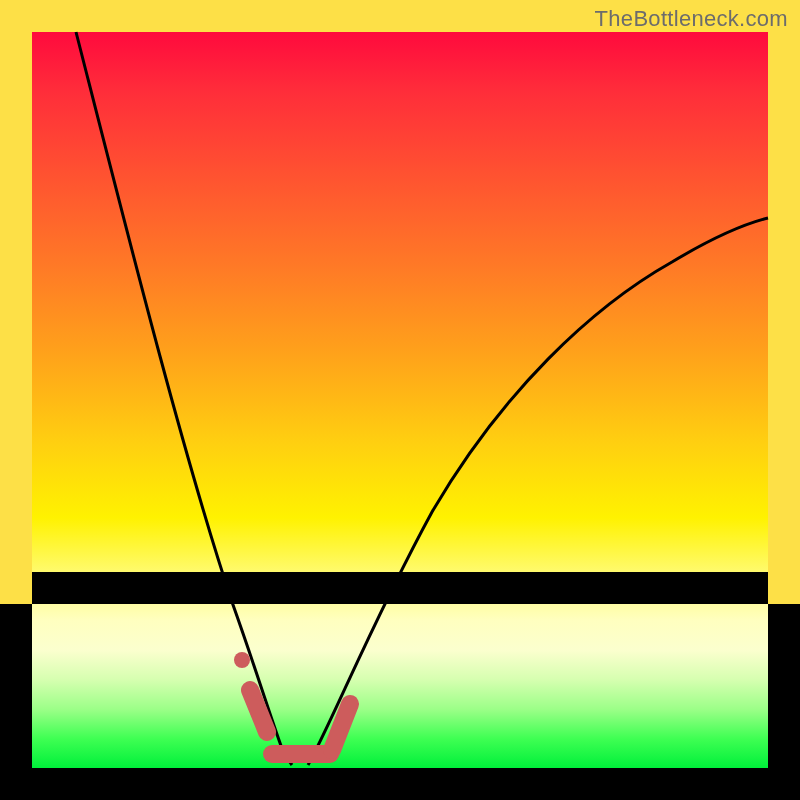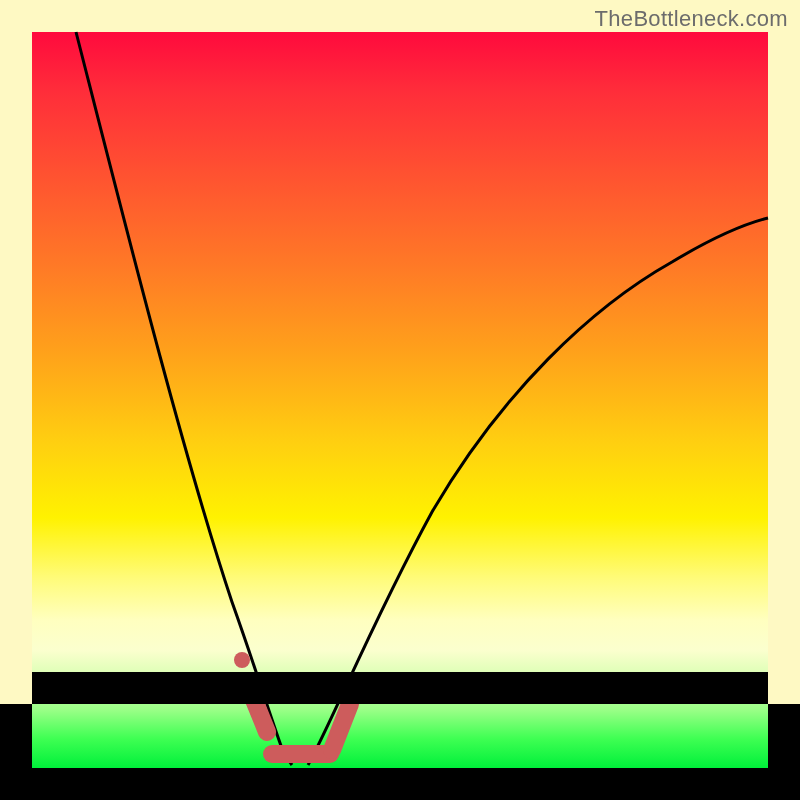--- a/index.html
+++ b/index.html
@@ -7,22 +7,22 @@
     padding: 0;
     width: 800px;
     height: 800px;
     background: #000;
     font-family: Arial, Helvetica, sans-serif;
     overflow: hidden;
   }
   .frame {
     position: absolute;
     left: 0; top: 0;
-    width: 800px; height: 704px;
-    background: #fef9c3;
+    width: 800px; height: 604px;
+    background: #fde047;
   }
   .plot-area {
     position: absolute;
     left: 32px;
     top: 32px;
     width: 736px;
     height: 736px;
     
     background: linear-gradient(to bottom,
       #ff0a3d 0%,

